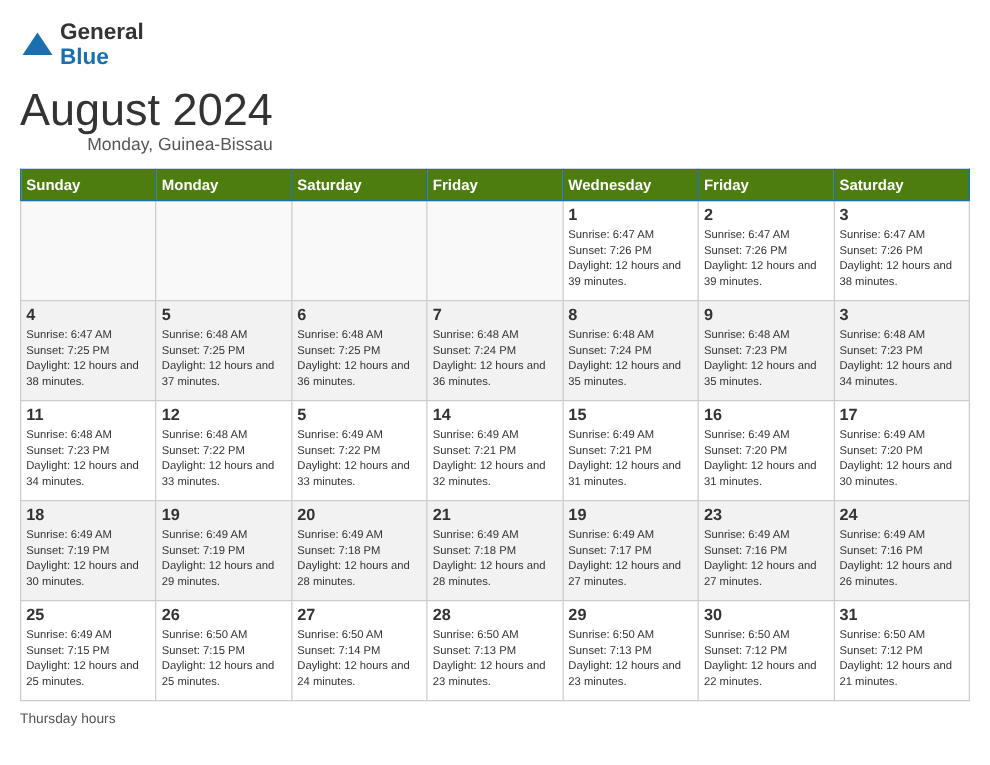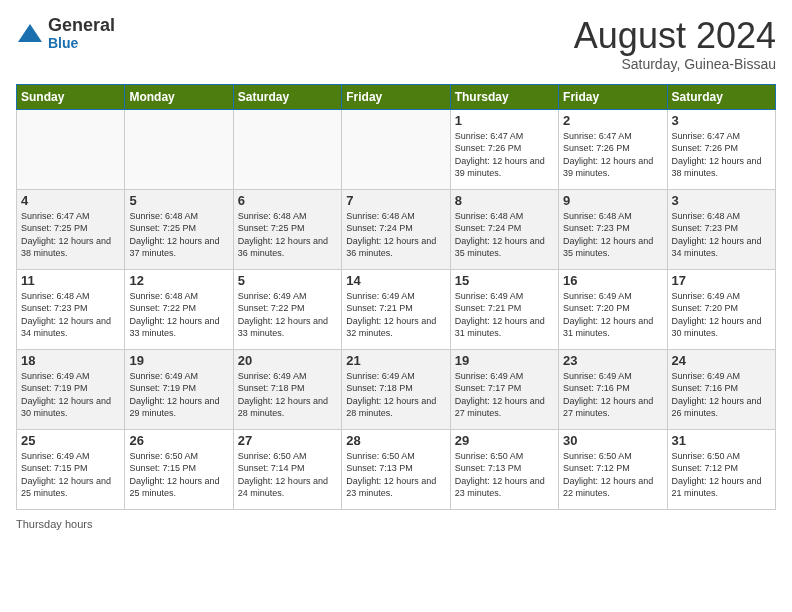--- a/index.html
+++ b/index.html
@@ -8,53 +8,55 @@
       background: #fff;
       width: 792px;
       min-height: 612px;
       padding: 16px;
     }
     .header {
       display: flex;
       justify-content: space-between;
       align-items: flex-start;
       margin-bottom: 12px;
+      flex-direction: column;
     }
     .logo {
       display: flex;
       align-items: center;
       gap: 4px;
     }
     .logo-text {
       display: flex;
       flex-direction: column;
       line-height: 1.1;
     }
     .logo-general {
       font-size: 18px;
       font-weight: bold;
       color: #333;
     }
     .logo-blue {
-      font-size: 14px;
+      font-size: 18px;
       font-weight: bold;
       color: #1a6faf;
     }
     .logo-icon {
       width: 28px;
       height: 28px;
     }
     .title-area {
       text-align: right;
     }
     .month-year {
       font-size: 36px;
       font-weight: normal;
       color: #333;
       line-height: 1.1;
+      margin-top: 12px;
     }
     .location {
       font-size: 14px;
       color: #555;
     }
     .calendar {
       width: 100%;
       border-collapse: collapse;
       border: 1px solid #ccc;
     }
@@ -111,32 +113,32 @@
     <svg class="logo-icon" viewBox="0 0 28 28">
       <polygon points="14,4 26,22 2,22" fill="#1a6faf"></polygon>
     </svg>
     <div class="logo-text">
       <span class="logo-general">General</span>
       <span class="logo-blue">Blue</span>
     </div>
   </div>
   <div class="title-area">
     <div class="month-year">August 2024</div>
-    <div class="location">Saturday, Guinea-Bissau</div>
+    <div class="location">Monday, Guinea-Bissau</div>
   </div>
 </div>
 
 <table class="calendar">
   <thead>
     <tr id="header-row">
         <th>Sunday</th>
         <th>Monday</th>
         <th>Saturday</th>
         <th>Friday</th>
-        <th>Thursday</th>
+        <th>Wednesday</th>
         <th>Friday</th>
         <th>Saturday</th>
       </tr>
   </thead>
   <tbody id="calendar-body">
       <tr class="week-row">
         <td class="empty"></td>
         <td class="empty"></td>
         <td class="empty"></td>
         <td class="empty"></td>

